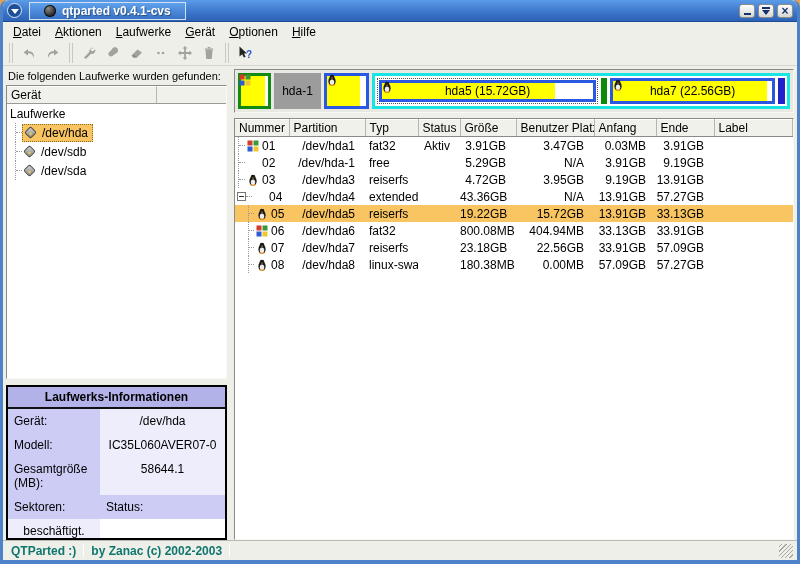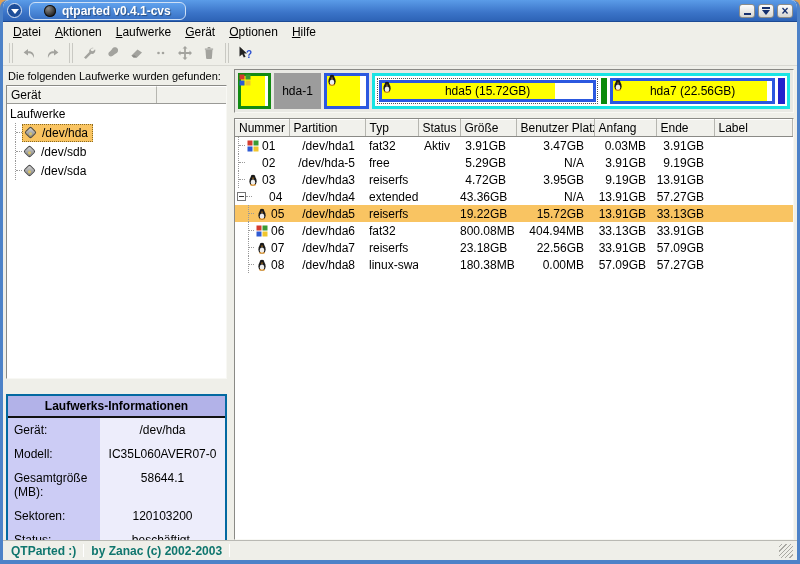--- a/index.html
+++ b/index.html
@@ -15,21 +15,21 @@
     height:22px; flex:0 0 22px; background:linear-gradient(#5b9ce8,#3b74c8 60%,#2d63b6);
     border-bottom:1px solid #1c4a94; border-radius:6px 6px 0 0;
     display:flex; align-items:center; padding:0 4px; position:relative;
   }
   .menu-btn {
     width:15px; height:15px; border-radius:50%; border:1px solid #dbe6f6;
     background:#1d4e9a; display:flex; align-items:center; justify-content:center; cursor:default;
   }
   .menu-btn .tri { width:0; height:0; border-left:4px solid transparent; border-right:4px solid transparent; border-top:5px solid #fff; margin-top:1px; }
   .title-capsule {
-    margin-left:7px; height:18px; padding:0 14px; border:1px solid #cfe0f5; border-radius:6px;
+    margin-left:7px; height:18px; padding:0 14px; border:1px solid #cfe0f5; border-radius:0;
     background:linear-gradient(#5fa1ed,#3a73c6); display:flex; align-items:center; gap:6px;
   }
   .app-icon { width:12px; height:12px; border-radius:50%; background:radial-gradient(circle at 35% 30%, #8a8a8a, #222 70%); box-shadow:0 0 0 1px #111 inset; }
   .title-text { color:#fff; font-size:12px; font-weight:bold; text-shadow:1px 1px 1px rgba(0,0,0,.4); white-space:nowrap; }
   .win-btns { margin-left:auto; display:flex; gap:3px; }
   .wbtn {
     width:16px; height:14px; border-radius:3px; border:1px solid #8d8d89;
     background:linear-gradient(#fdfdfd,#d6d6d2); display:flex; align-items:center; justify-content:center;
   }
   .min-glyph { width:7px; height:2px; background:#15306e; margin-top:6px; }
@@ -60,21 +60,21 @@
   .tree-row { height:19px; display:flex; align-items:center; font-size:12px; color:#000; }
   .tree-root { padding-left:3px; }
   .tvline { width:1px; align-self:stretch; border-left:1px dotted #999; margin-left:8px; }
   .tstub { width:6px; border-top:1px dotted #999; }
   .diamond-wrap { width:15px; height:14px; position:relative; margin:0 3px 0 1px; flex:0 0 15px; }
   .diamond { position:absolute; left:2px; top:2px; width:9px; height:9px; transform:rotate(45deg);
     background:linear-gradient(135deg,#d6d6d6,#7e7e7e); border:1px solid #4a4a4a; border-radius:2px; }
   .diamond::after { content:""; position:absolute; left:3px; top:3px; width:3px; height:3px; border-radius:50%; background:#d8c36a; }
   .tree-sel { display:flex; align-items:center; background:#f9c462; border:1px dotted #8a6a20; padding:0 4px 0 0; height:18px; }
   
-  .info { margin-top:15px; border:2px solid #0369a1; background:#fff; }
+  .info { margin-top:6px; border:2px solid #000000; background:#fff; }
   .info-title { background:#b2b2e8; text-align:center; font-weight:bold; font-size:12px; padding:3px 0; border-bottom:2px solid #111; }
   .info-grid { display:grid; grid-template-columns:92px 1fr; }
   .info-label { background:#ccccf5; font-size:12px; padding:5px 2px 5px 6px; }
   .info-value { background:#ededfb; font-size:12px; display:flex; justify-content:center; padding-top:5px; }
   
   .right-panel { flex:1; padding:3px 3px 0 4px; display:flex; flex-direction:column; overflow:hidden; }
   .bar { height:44px; flex:0 0 44px; background:#e9e9e4; display:flex; align-items:stretch; gap:3px; padding:3px; }
   .part { position:relative; display:flex; align-items:center; justify-content:center; font-size:12px; color:#000; }
   .part-hda1 { width:33px; border:3px solid #128a12; background:linear-gradient(to right,#ffff00 89%,#fff 89%); }
   .part-free { width:47px; background:#9c9c9c; }
@@ -250,21 +250,20 @@
       <div class="info">
         <div class="info-title">Laufwerks-Informationen</div>
         <div class="info-grid">
           <div class="info-label">Gerät:</div>
           <div class="info-value">/dev/hda</div>
           <div class="info-label">Modell:</div>
           <div class="info-value">IC35L060AVER07-0</div>
           <div class="info-label">Gesamtgröße (MB):</div>
           <div class="info-value">58644.1</div>
           <div class="info-label">Sektoren:</div>
-          <div class="info-value">120103200</div>
           <div class="info-label">Status:</div>
           <div class="info-value">beschäftigt.</div>
 
         </div>
       </div>
     </div>
 
     <div class="right-panel">
 
       <div class="bar sunken">
@@ -373,21 +372,21 @@
             </tr>
             <tr>
               <td class="td-num">
                   <span class="num-flex">
                 <span class="rvline"></span>
                     <span class="rstub"></span>
                 <span class="iconslot"></span>
                 <span>02</span>
                   </span>
                 </td>
-              <td class="td-part">/dev/hda-5</td>
+              <td class="td-part">/dev/hda-1</td>
               <td class="td-typ">free</td>
               <td class="td-status"></td>
               <td class="td-r">5.29GB</td>
               <td class="td-r">N/A</td>
               <td class="td-r">3.91GB</td>
               <td class="td-r">9.19GB</td>
               <td></td>
             </tr>
             <tr>
               <td class="td-num">

